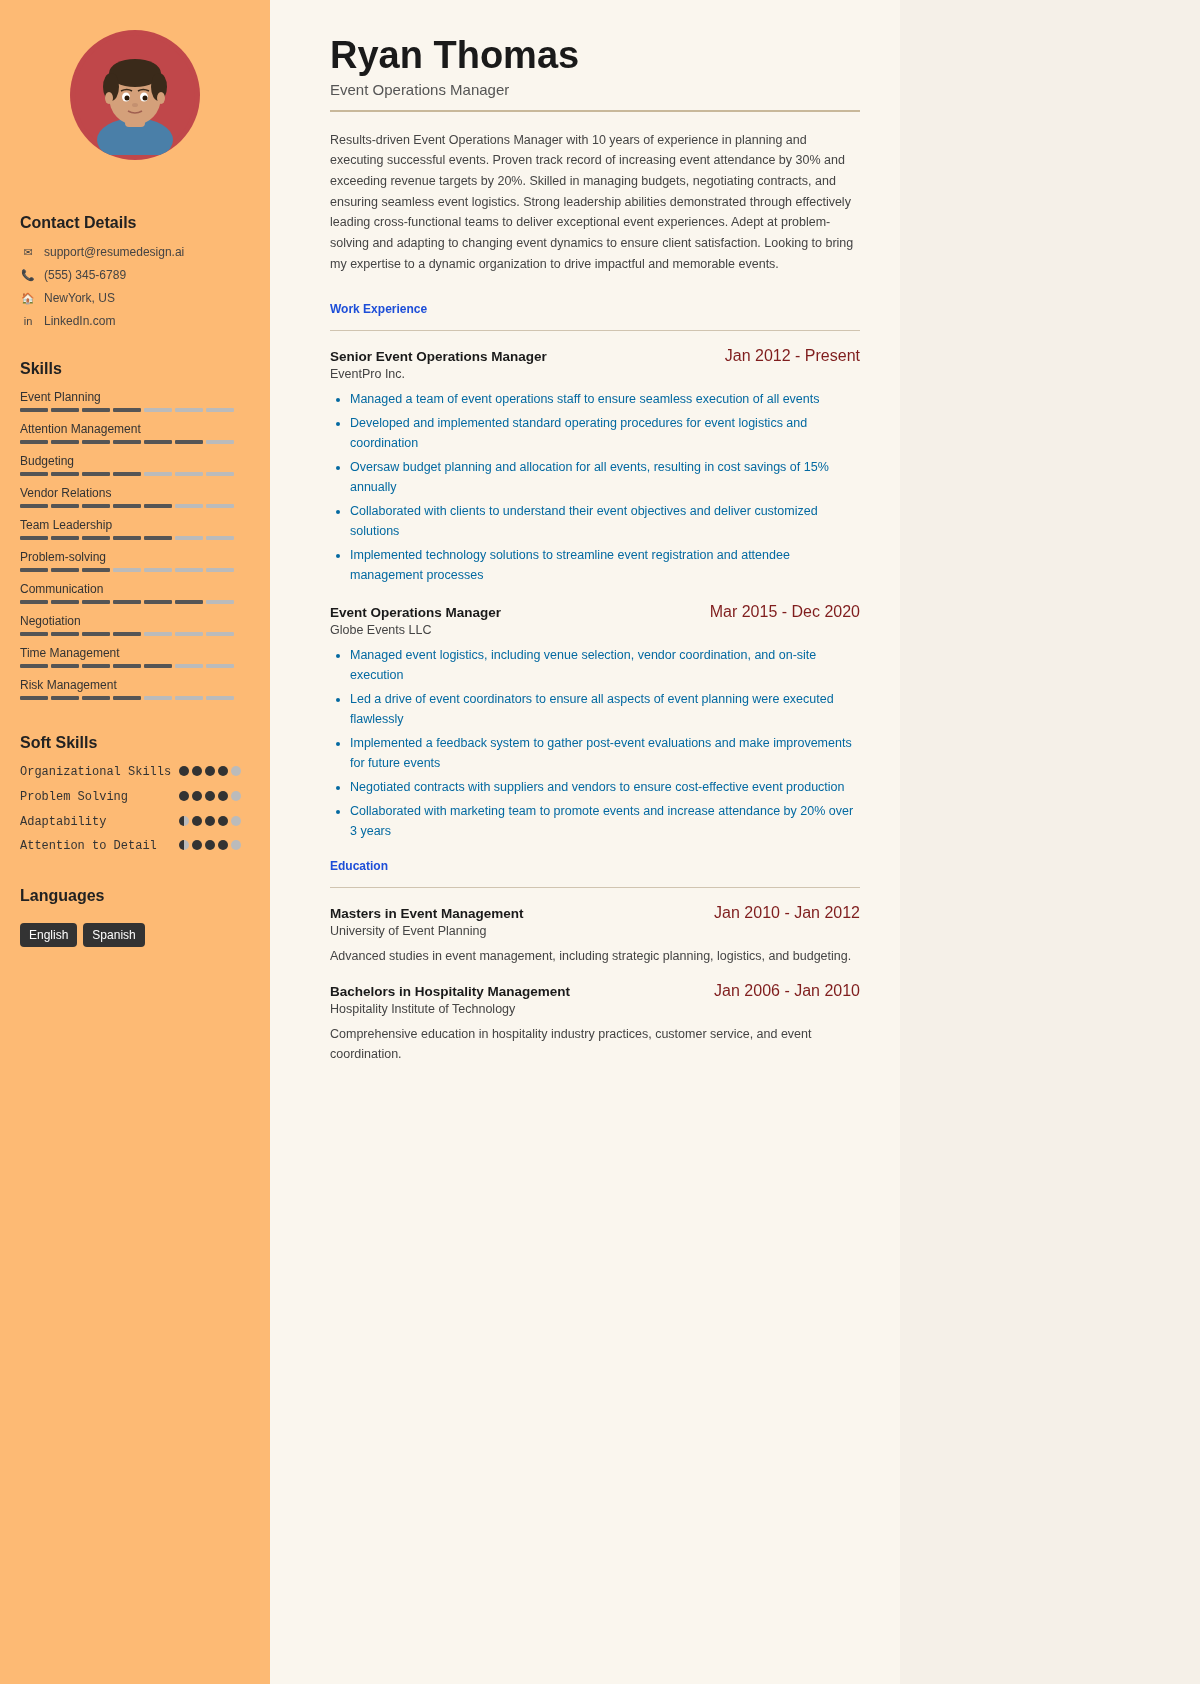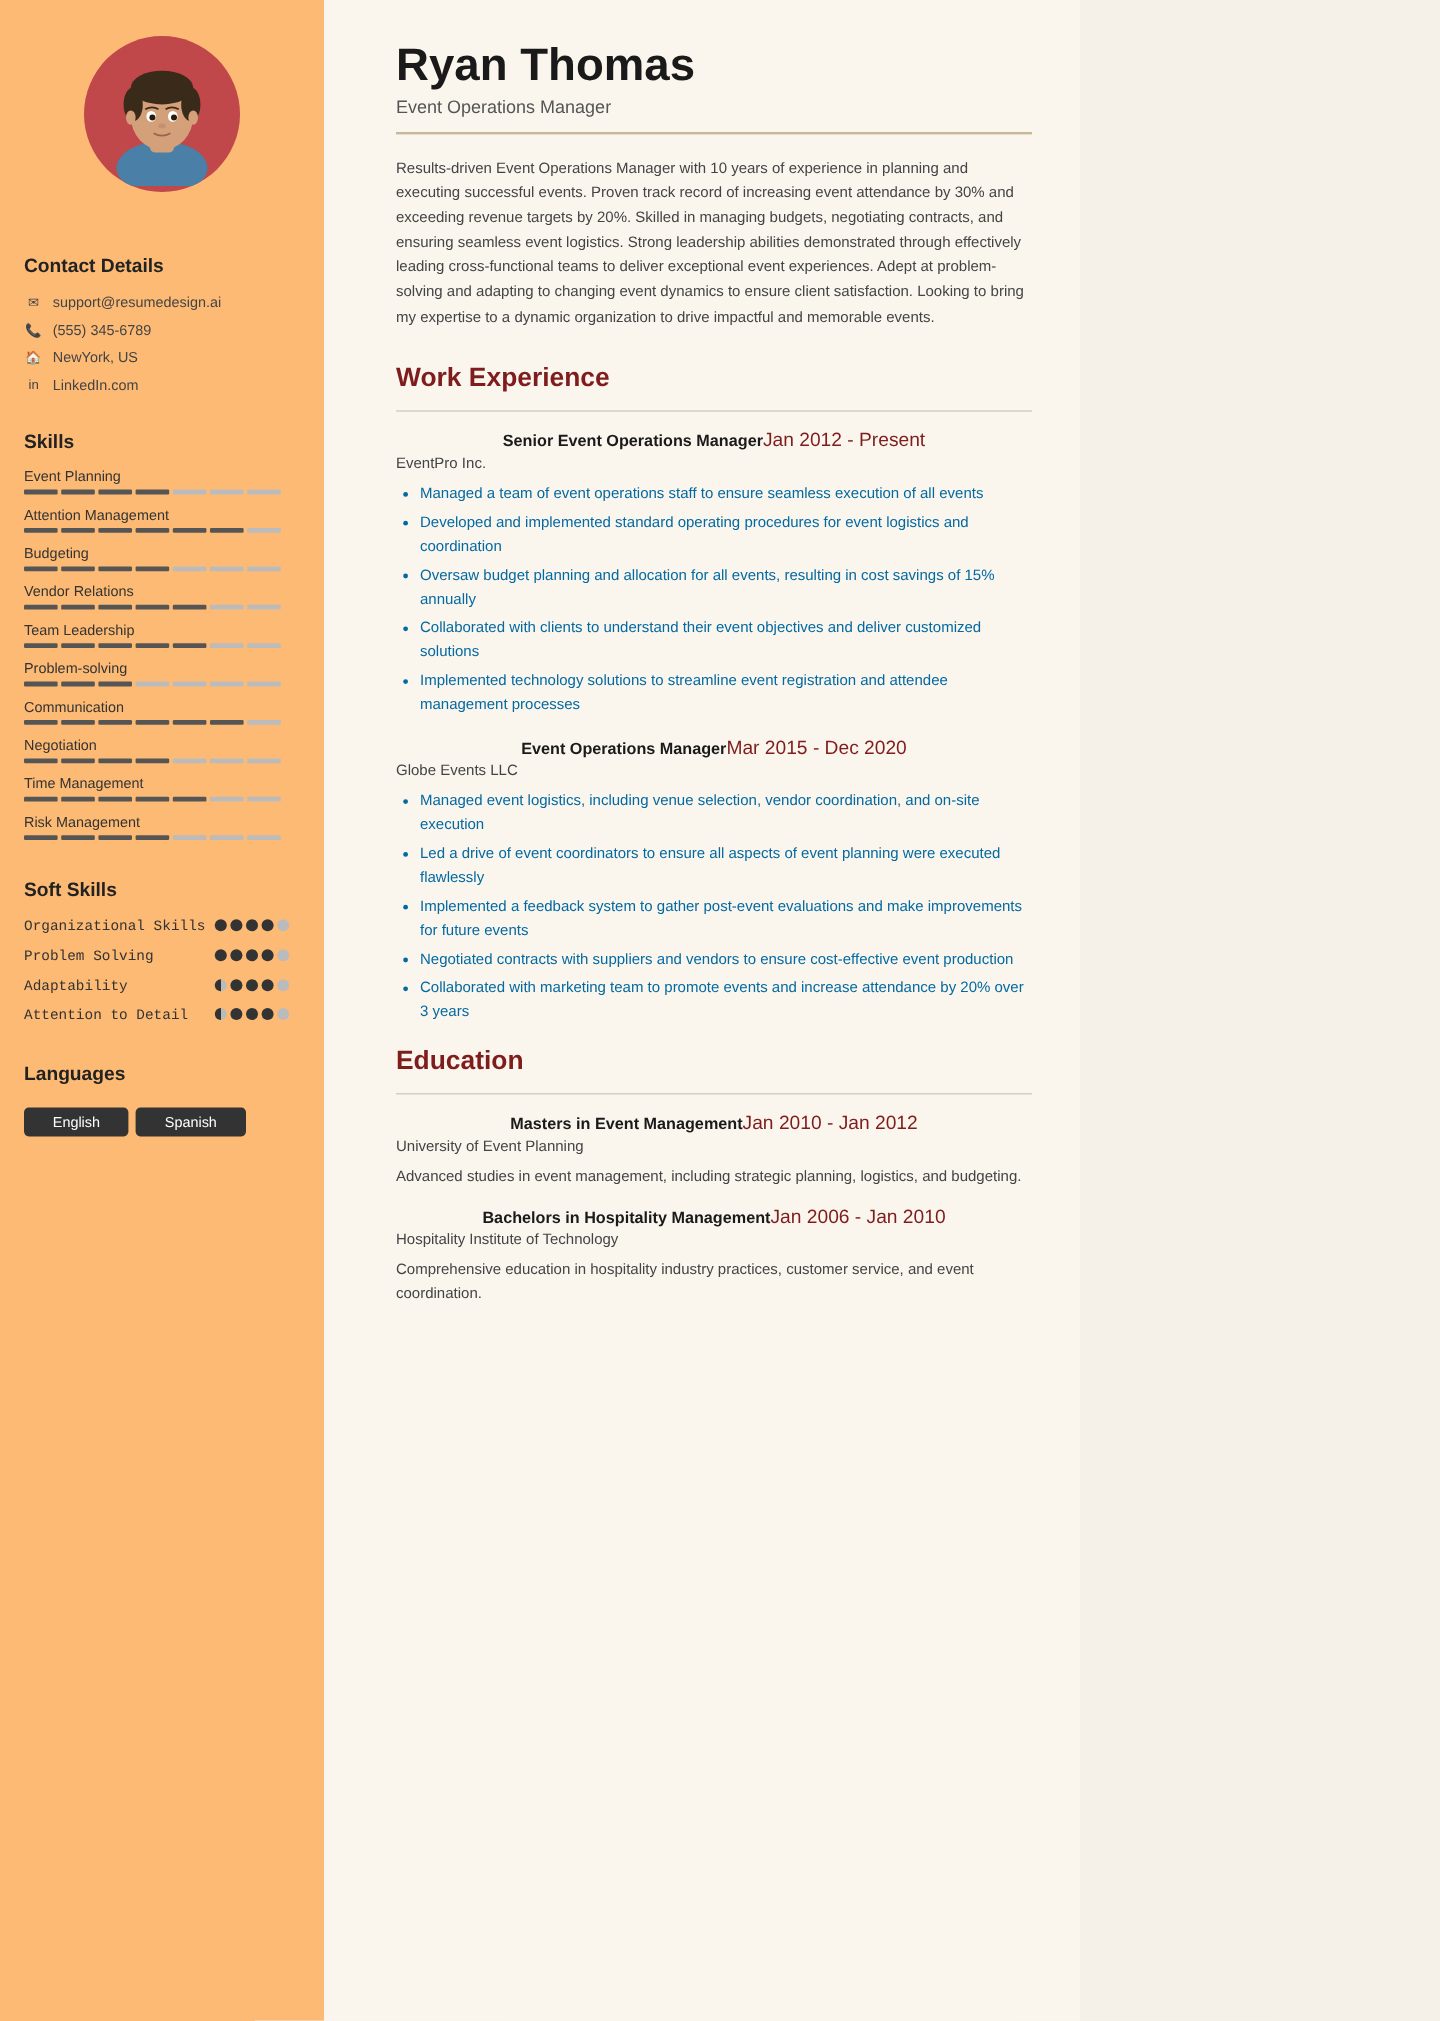--- a/index.html
+++ b/index.html
@@ -126,21 +126,21 @@
     .dot.half {
       background: linear-gradient(90deg, #333 50%, #bbb 50%);
     }
     .dot.empty { background: #bbb; }
 
     
     .lang-tag {
       display: inline-block;
       background: #333;
       color: #fff;
-      padding: 5px 24px;
+      padding: 5px 9px;
       border-radius: 4px;
       font-size: 12px;
       margin-right: 6px;
       margin-top: 6px;
     }
 
     
     .main {
       flex: 1;
       padding: 35px 40px 35px 60px;
@@ -168,30 +168,30 @@
     }
 
     .summary-text {
       font-size: 12.5px;
       color: #444;
       line-height: 1.65;
       margin-bottom: 28px;
     }
 
     .section-heading {
-      font-size: 22px;
+      font-size: 12px;
       font-weight: bold;
-      color: #7f1d1d;
+      color: #1d4ed8;
       margin-bottom: 14px;
       margin-top: 8px;
     }
 
     .exp-header {
       display: flex;
-      justify-content: center;
+      justify-content: space-between;
       align-items: baseline;
       margin-bottom: 2px;
     }
 
     .exp-title {
       font-size: 13.5px;
       font-weight: bold;
       color: #1a1a1a;
     }
 

